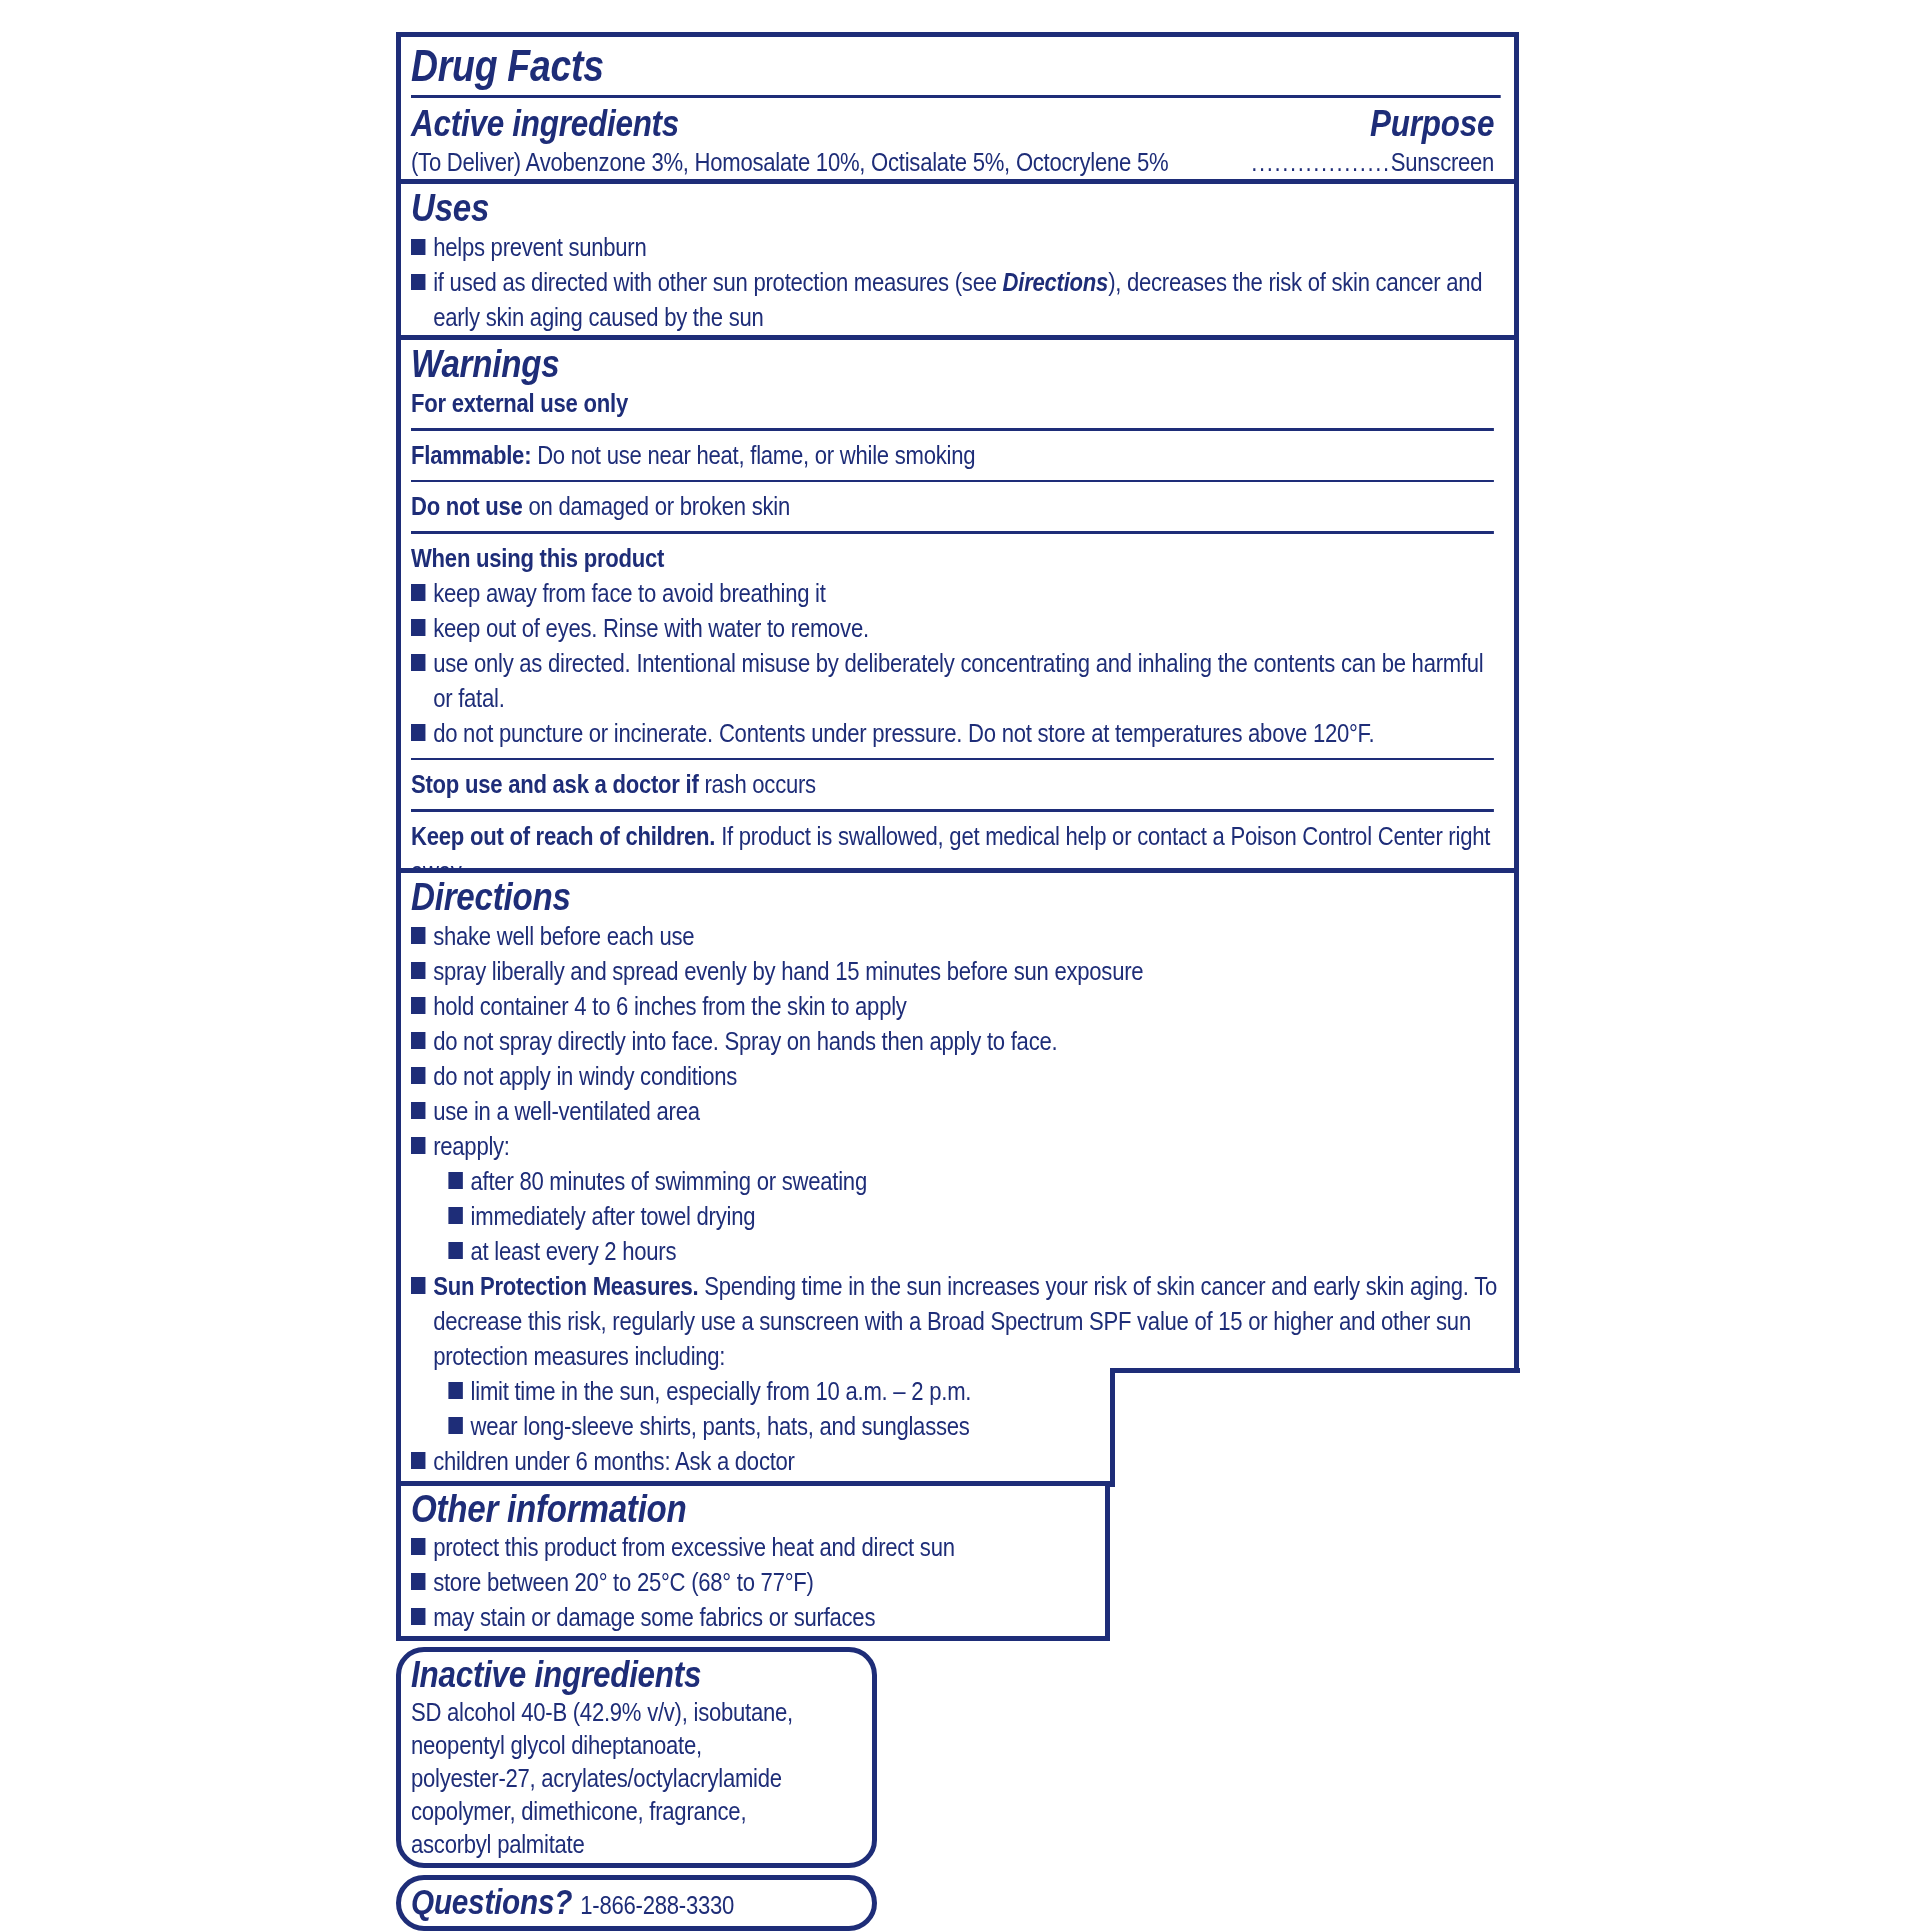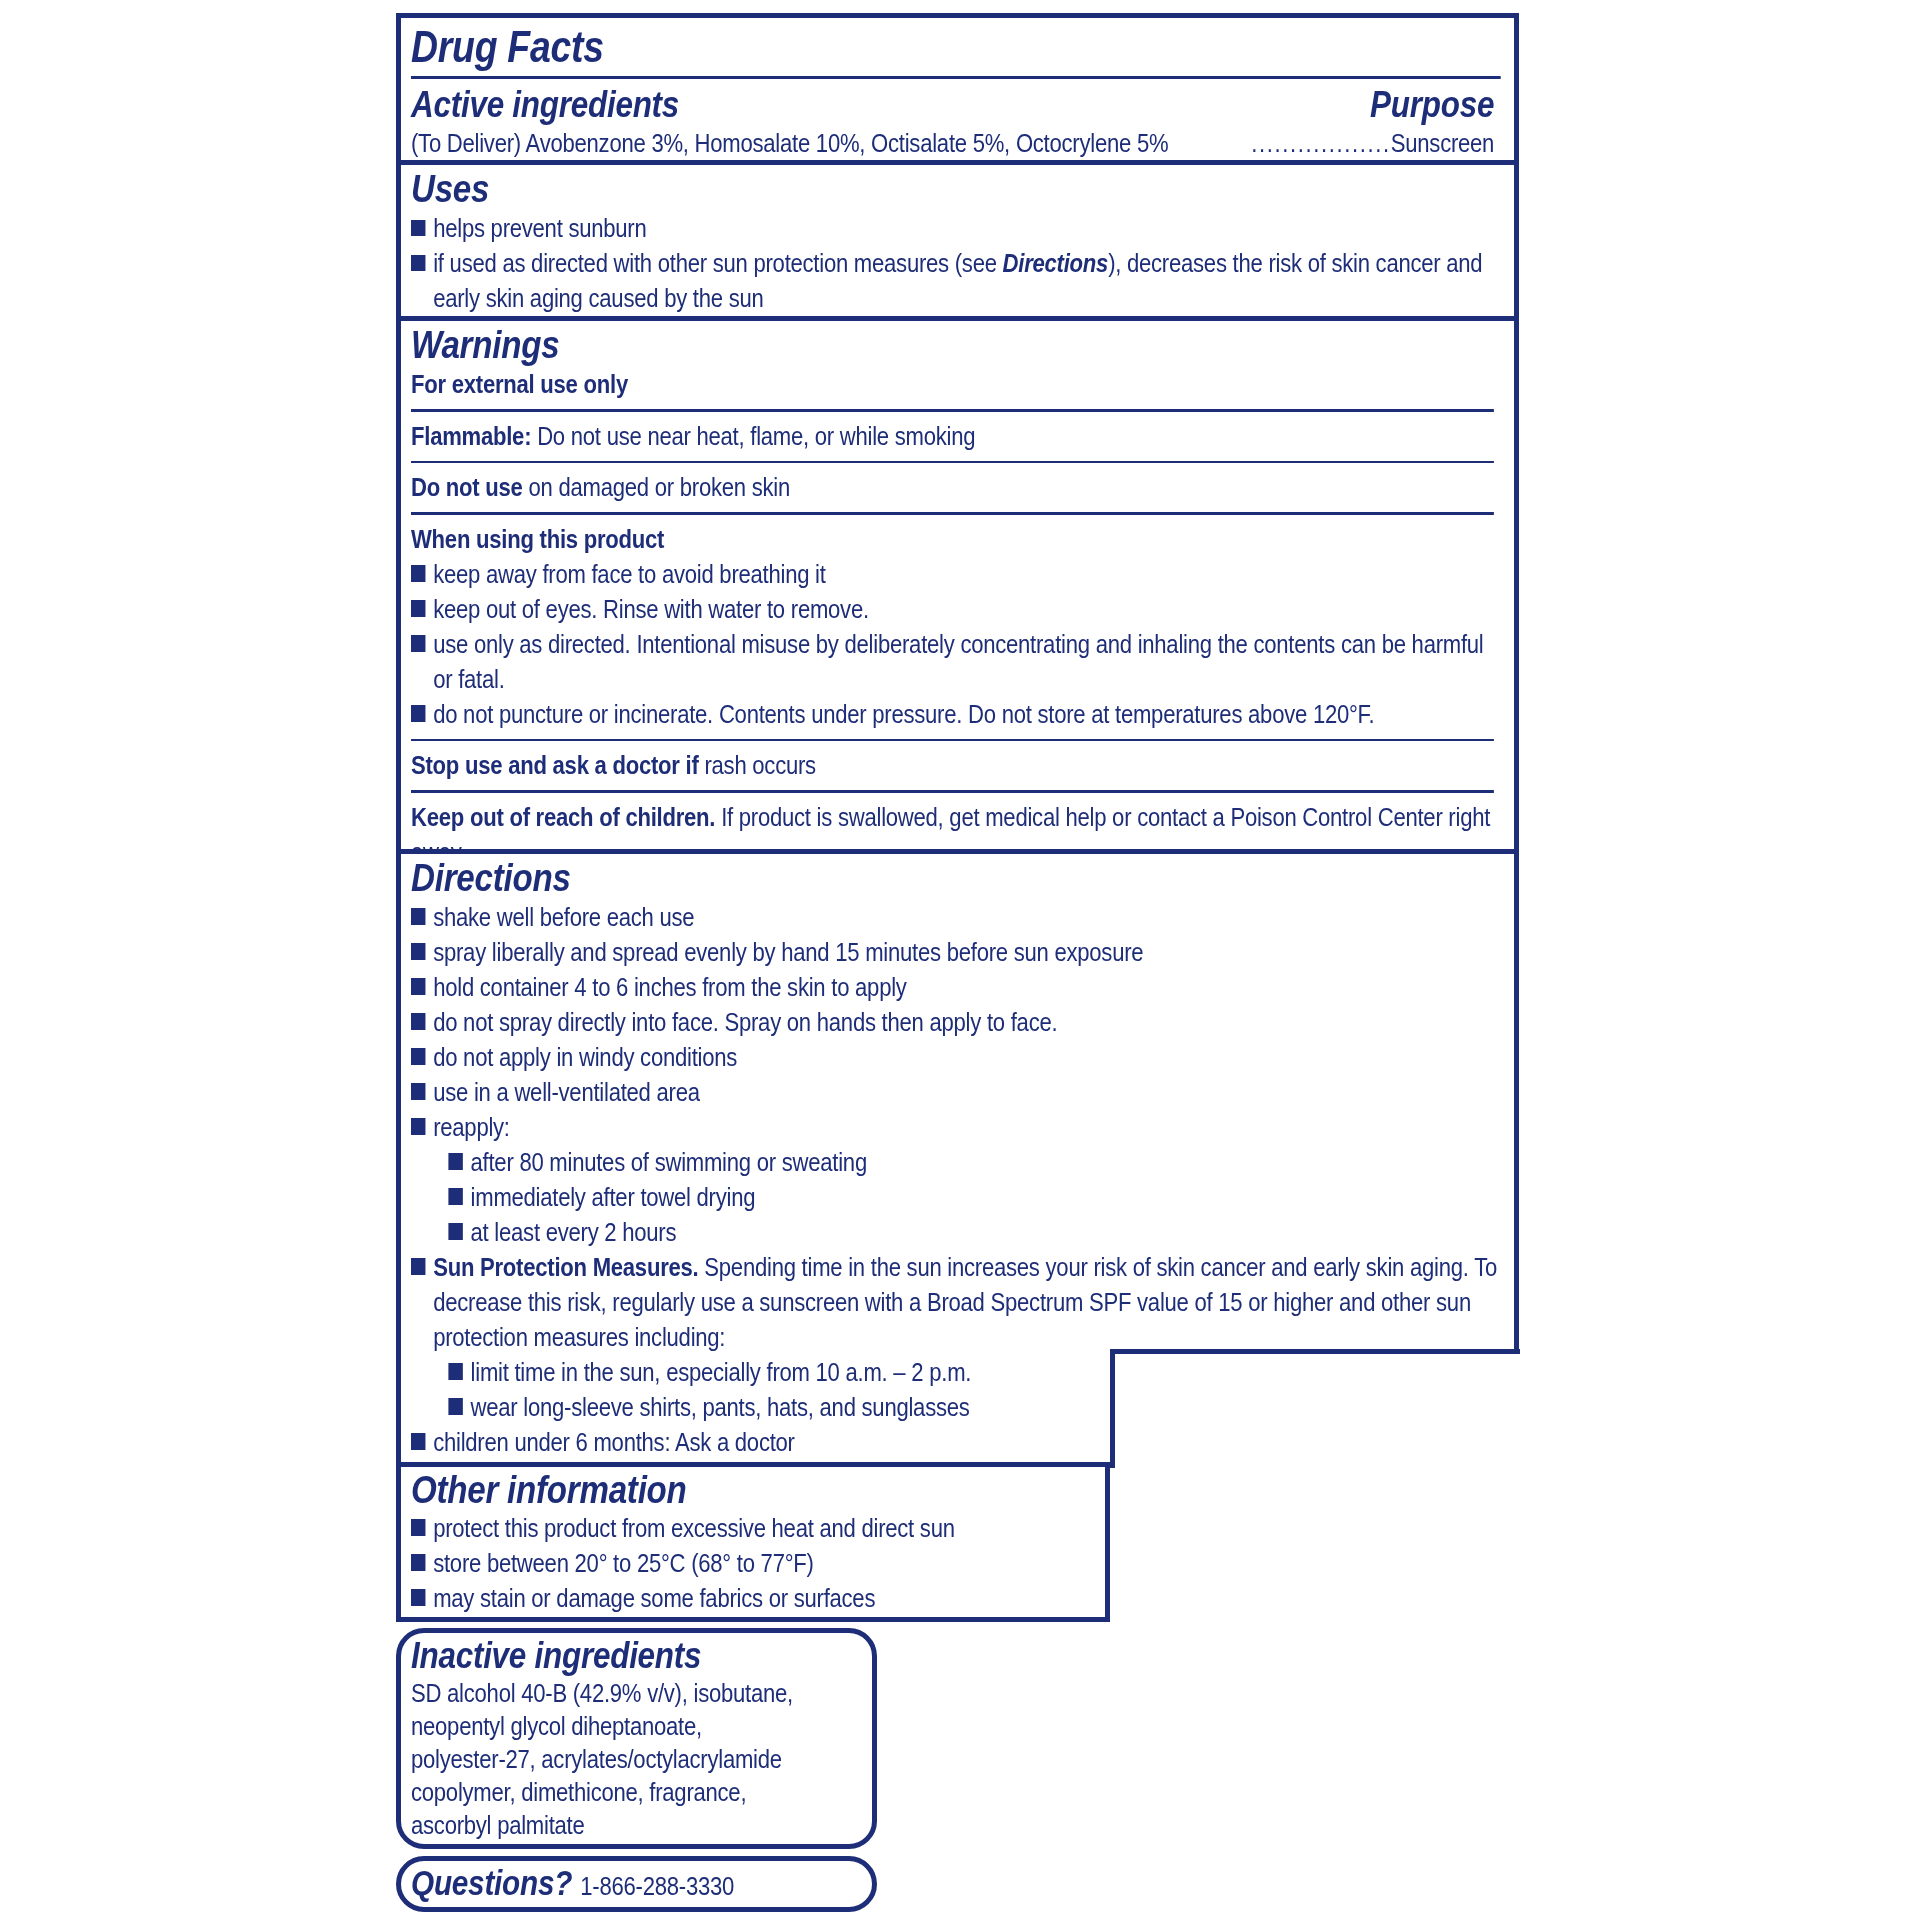--- a/index.html
+++ b/index.html
@@ -1,20 +1,20 @@
 <!DOCTYPE html>
 <html><head>
 <meta charset="utf-8">
 <style>
   :root{ --ink:#1e2d78; --paper:#ffffff; }
   *{ margin:0; padding:0; box-sizing:border-box; }
   body{ width:1931px; height:1931px; background:var(--paper);
         font-family:"Liberation Sans", sans-serif; color:var(--ink); }
   .canvas{ position:relative; width:1931px; height:1931px; background:var(--paper); overflow:hidden; }
-  .label{ position:absolute; left:396px; top:13px; width:1035px; }
+  .label{ position:absolute; left:396px; top:32px; width:1035px; }
 
   .box{ position:relative; width:1123px; border:5.8px solid var(--ink); background:var(--paper);
         margin-top:-5.8px; padding:1.9px 0 0 9.7px; overflow:visible; }
   .box.first{ margin-top:0; }
   .box.mid{ width:714px; }
   .box.narrow{ width:481px;border-radius:28px; }
   .box.gap6{ margin-top:5.8px; }
   .box.gap7{ margin-top:7px; }
 
   

